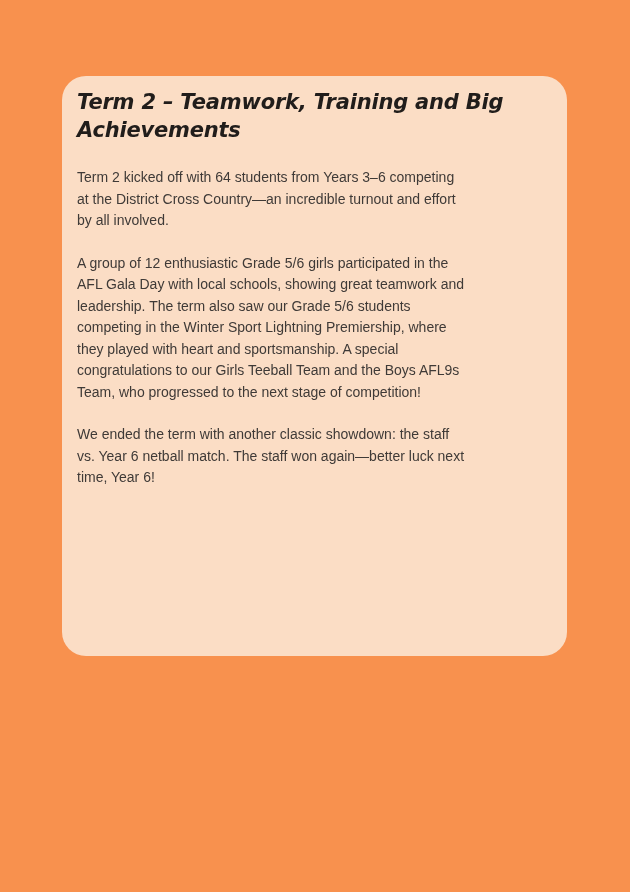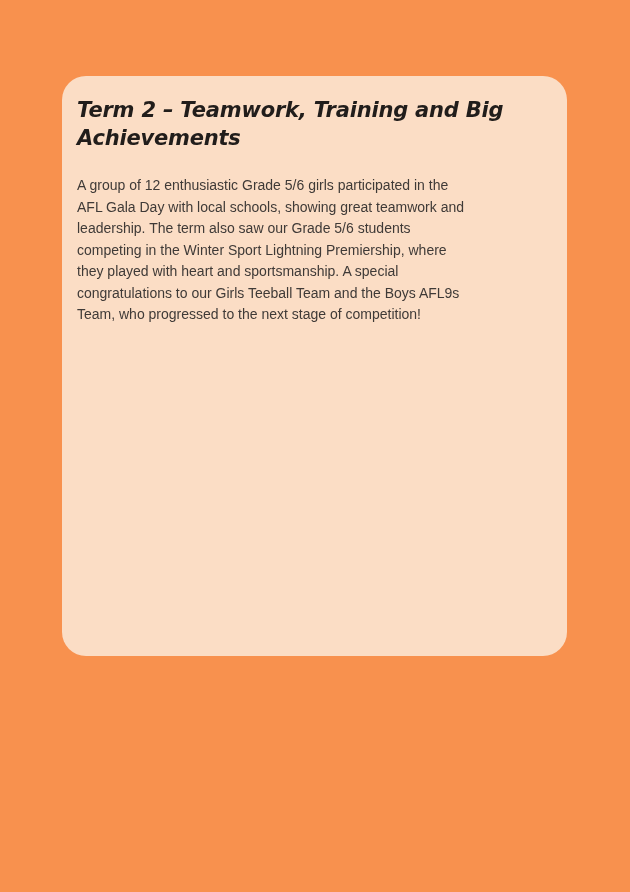--- a/index.html
+++ b/index.html
@@ -19,21 +19,21 @@
     background: #F8914E;
   }
   .card {
     position: absolute;
     left: 62px;
     top: 76px;
     width: 505px;
     height: 580px;
     background: #FBDDC5;
     border-radius: 24px;
-    padding: 20px 12px 0 15px;
+    padding: 12px 12px 0 15px;
     overflow: hidden;
   }
   .card-title {
     font-family: "DejaVu Sans", sans-serif;
     font-style: italic;
     font-weight: 800;
     font-size: 21px;
     line-height: 28px;
     color: #211D1B;
     letter-spacing: -0.2px;
@@ -50,21 +50,27 @@
     margin-top: 23px;
   }
 </style>
 </head>
 <body>
 
 <div class="page">
   <div class="card">
     <h1 class="card-title">Term 2 – Teamwork, Training and Big
 Achievements</h1>
+    <p class="card-paragraph">Term 2 kicked off with 64 students from Years 3–6 competing
+at the District Cross Country—an incredible turnout and effort
+by all involved.</p>
     <p class="card-paragraph">A group of 12 enthusiastic Grade 5/6 girls participated in the
 AFL Gala Day with local schools, showing great teamwork and
 leadership. The term also saw our Grade 5/6 students
 competing in the Winter Sport Lightning Premiership, where
 they played with heart and sportsmanship. A special
 congratulations to our Girls Teeball Team and the Boys AFL9s
 Team, who progressed to the next stage of competition!</p>
+    <p class="card-paragraph">We ended the term with another classic showdown: the staff
+vs. Year 6 netball match. The staff won again—better luck next
+time, Year 6!</p>
   </div>
 </div>
 
 </body></html>

